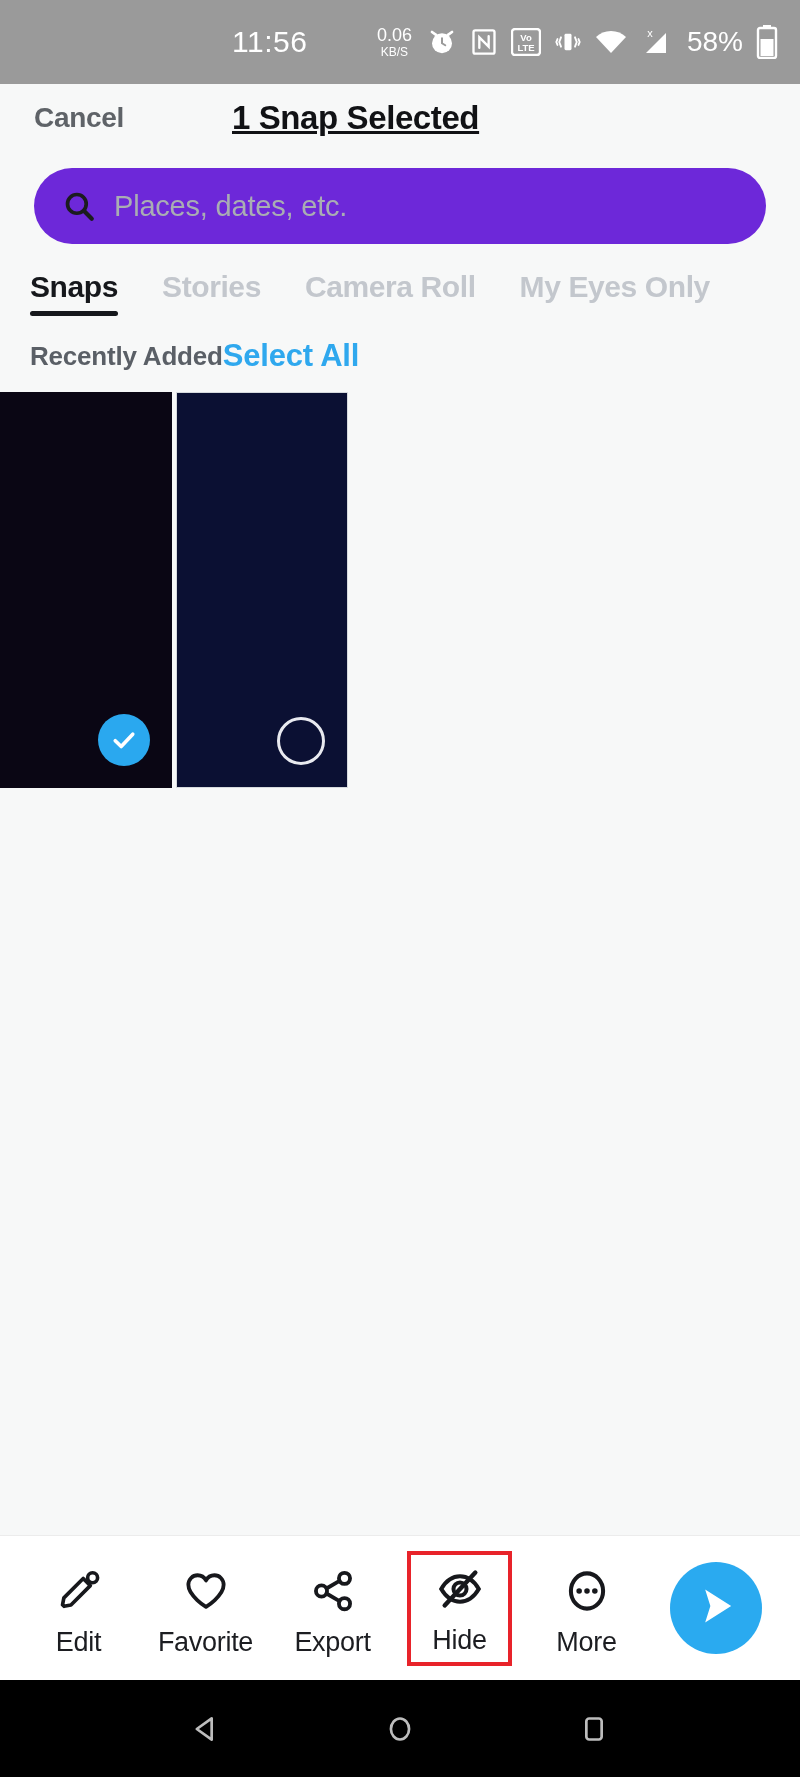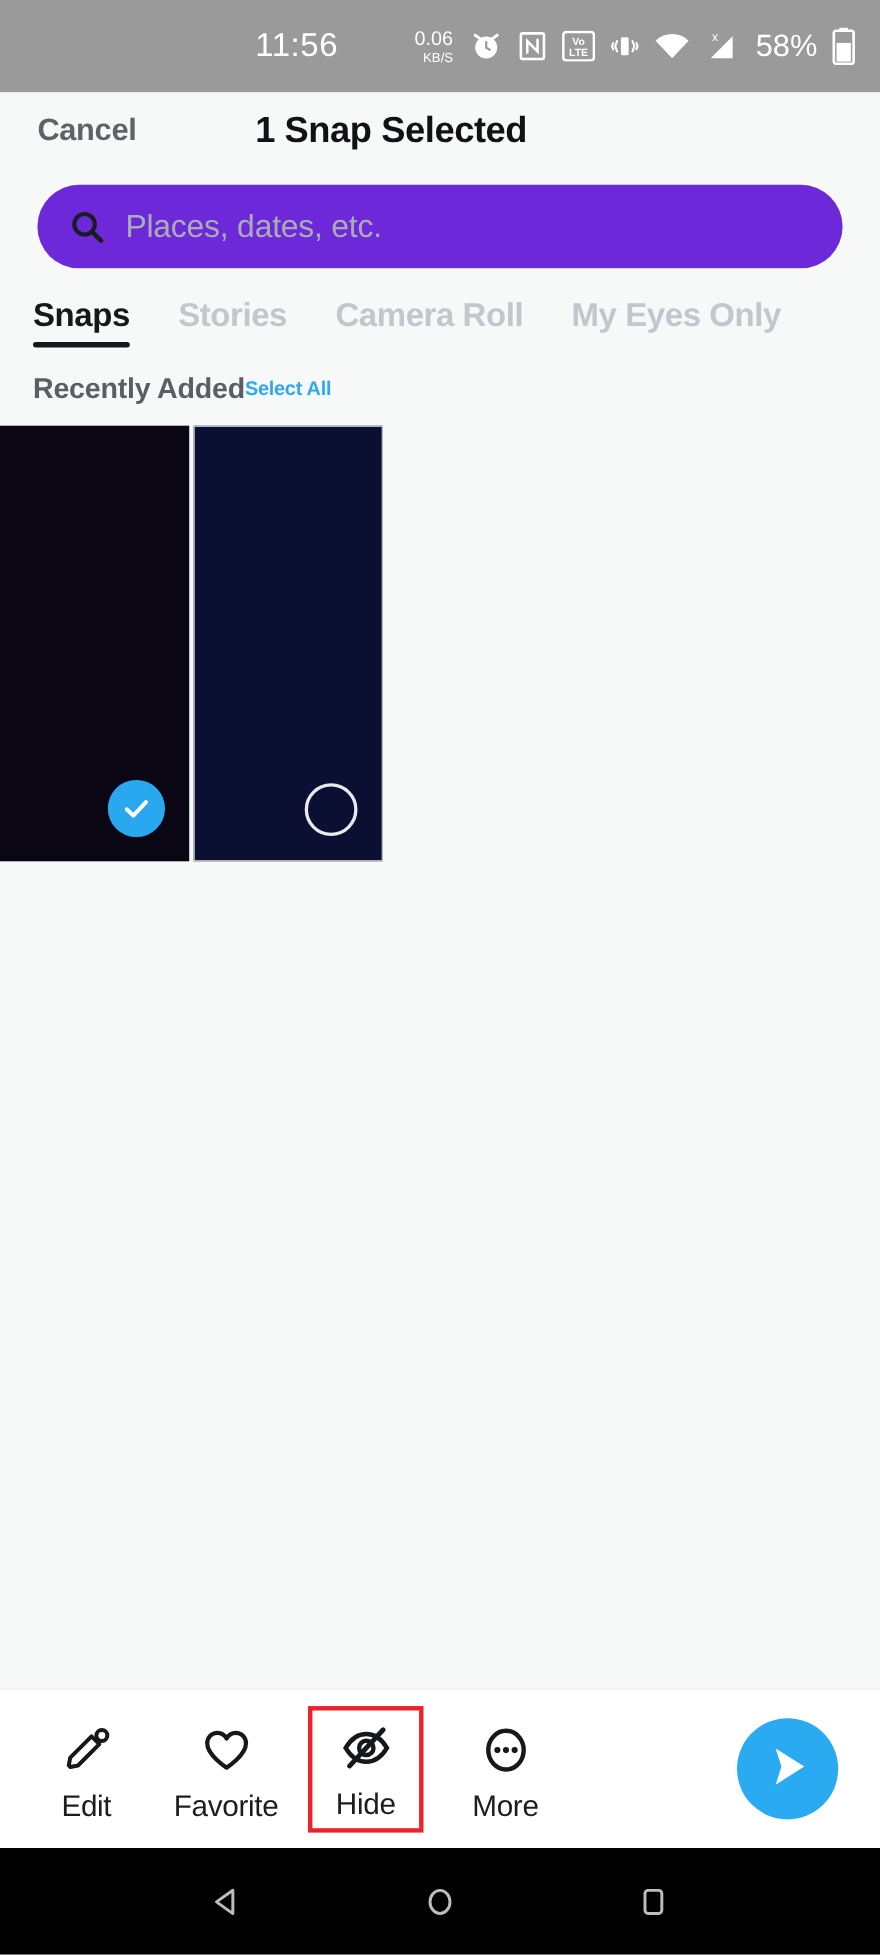--- a/index.html
+++ b/index.html
@@ -29,21 +29,21 @@
     transform:translateY(-50%);
     font-size:30px; letter-spacing:0.5px;
     font-family:"Liberation Sans", sans-serif;
   }
   .sb-right {
     position:absolute; right:22px; top:50%;
     transform:translateY(-50%);
     display:flex; align-items:center; gap:13px;
   }
   .sb-speed {
-    display:flex; flex-direction:column; align-items:flex-end;
+    display:flex; flex-direction:column; align-items:center;
     line-height:1; margin-right:2px;
   }
   .sb-speed .num { font-size:18px; }
   .sb-speed .unit { font-size:12px; margin-top:2px; }
   .sb-icon { display:flex; align-items:center; justify-content:center; }
   .sb-batt-text { font-size:28px; margin-left:2px; }
 
   
   .header {
     flex:0 0 68px; height:68px;
@@ -52,20 +52,21 @@
     position:relative; padding:0 34px;
   }
   .cancel-btn {
     font-size:28px; font-weight:bold; color:#5f6368;
     letter-spacing:-0.3px; cursor:pointer;
   }
   .header-title {
     position:absolute; left:232px;
     font-size:33px; font-weight:bold; color:#111215;
     letter-spacing:-0.4px;
+    text-decoration:underline;
   }
 
   
   .search-wrap { padding:16px 34px 0 34px; background:#f7f8f8; }
   .search-bar {
     height:76px; background:#6d28d9; border-radius:38px;
     display:flex; align-items:center; padding:0 28px; gap:18px;
   }
   .search-icon { flex:0 0 auto; display:flex; }
   .search-placeholder {
@@ -89,21 +90,21 @@
     content:""; position:absolute; left:0; right:22px; bottom:0;
     height:5px; background:#16181c; border-radius:3px;
   }
 
   
   .section-row {
     display:flex; align-items:center; justify-content:flex-start;
     padding:22px 28px 18px 30px; background:#f7f8f8;
   }
   .section-title { font-size:26px; font-weight:bold; color:#5a5f66; letter-spacing:-0.2px; }
-  .select-all { font-size:18px; font-weight:bold; color:#2fa8ee; letter-spacing:-0.2px; cursor:pointer; }
+  .select-all { font-size:31px; font-weight:bold; color:#2fa8ee; letter-spacing:-0.2px; cursor:pointer; }
 
   
   .grid {
     display:flex; gap:4px; background:#f7f8f8;
     padding-left:0;
   }
   .thumb {
     position:relative; width:172px; height:396px;
     flex:0 0 172px; overflow:hidden;
   }
@@ -293,20 +294,31 @@
 
     <div class="tool">
       <span class="glyph">
         <svg width="46" height="46" viewBox="0 0 24 24">
           <path d="M12 20.3 C12 20.3 2.8 14.6 2.8 8.8 C2.8 5.9 5 3.8 7.6 3.8 C9.6 3.8 11.2 5 12 6.5 C12.8 5 14.4 3.8 16.4 3.8 C19 3.8 21.2 5.9 21.2 8.8 C21.2 14.6 12 20.3 12 20.3 Z" fill="none" stroke="#17181c" stroke-width="2" stroke-linejoin="round"></path>
         </svg>
       </span>
       <span class="tlabel">Favorite</span>
     </div>
 
+    <div class="tool">
+      <span class="glyph">
+        <svg width="46" height="46" viewBox="0 0 24 24">
+          <circle cx="18" cy="5.4" r="2.9" fill="none" stroke="#17181c" stroke-width="2"></circle>
+          <circle cx="6" cy="12" r="2.9" fill="none" stroke="#17181c" stroke-width="2"></circle>
+          <circle cx="18" cy="18.6" r="2.9" fill="none" stroke="#17181c" stroke-width="2"></circle>
+          <path d="M8.6 10.7 L15.4 6.7 M8.6 13.3 L15.4 17.3" stroke="#17181c" stroke-width="2" stroke-linecap="round"></path>
+        </svg>
+      </span>
+      <span class="tlabel">Export</span>
+    </div>
 
     <div class="tool highlighted">
       <span class="glyph">
         <svg width="46" height="46" viewBox="0 0 24 24">
           <path d="M2.2 12 C4.8 7.6 8.2 5.4 12 5.4 C15.8 5.4 19.2 7.6 21.8 12 C19.2 16.4 15.8 18.6 12 18.6 C8.2 18.6 4.8 16.4 2.2 12 Z" fill="none" stroke="#17181c" stroke-width="2.1"></path>
           <circle cx="12" cy="12" r="3.4" fill="none" stroke="#17181c" stroke-width="2.1"></circle>
           <path d="M4 20.6 L20 3.4" stroke="#17181c" stroke-width="2.3" stroke-linecap="round"></path>
         </svg>
       </span>
       <span class="tlabel">Hide</span>

